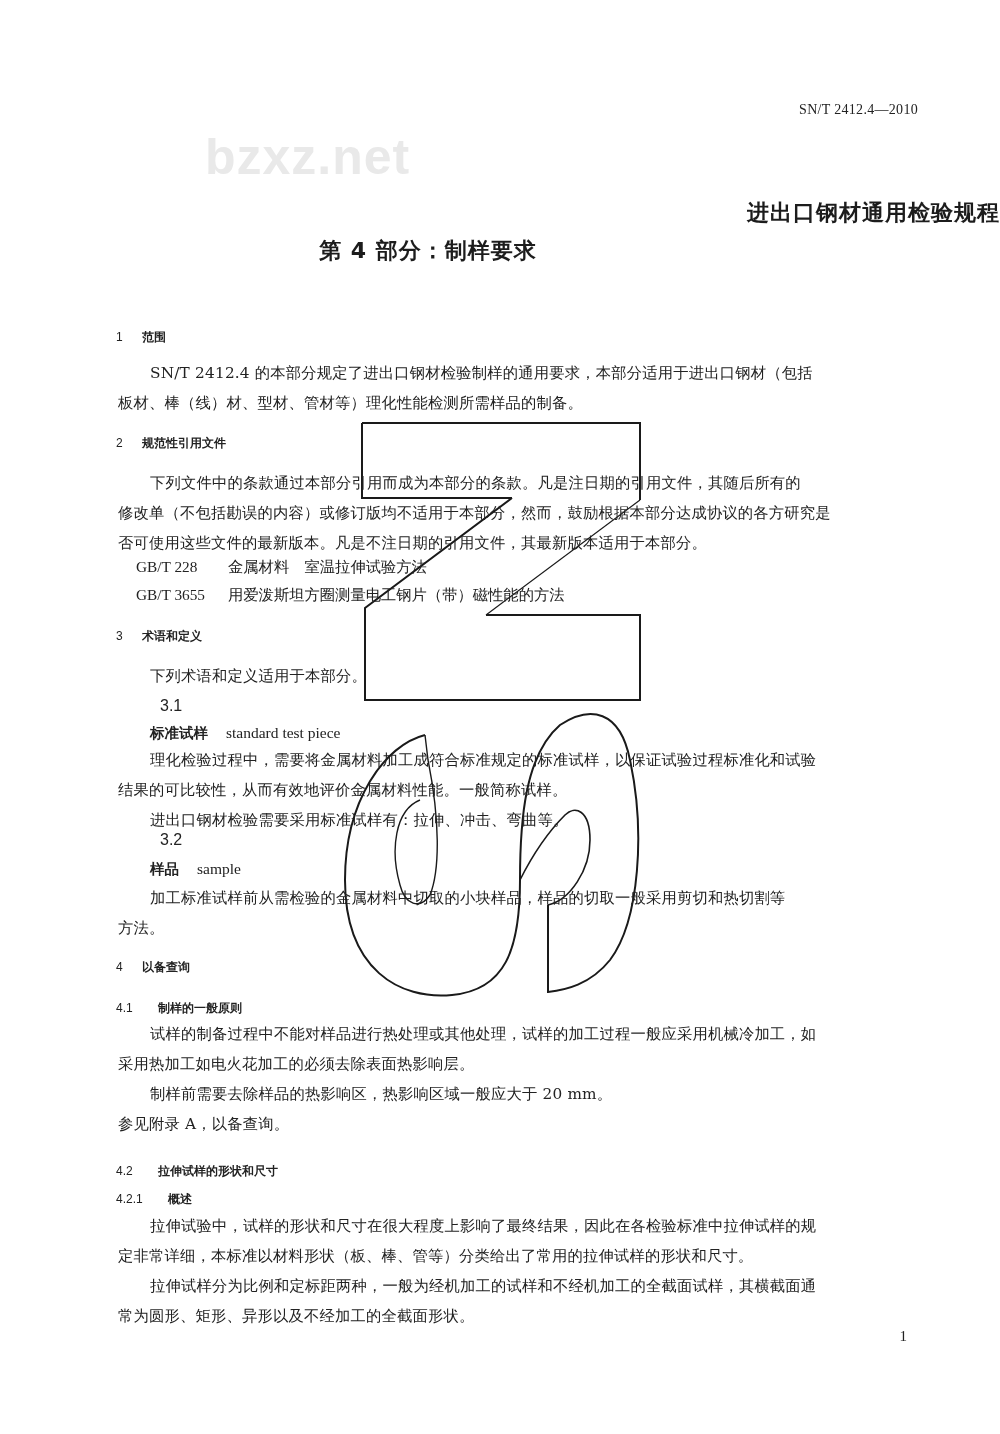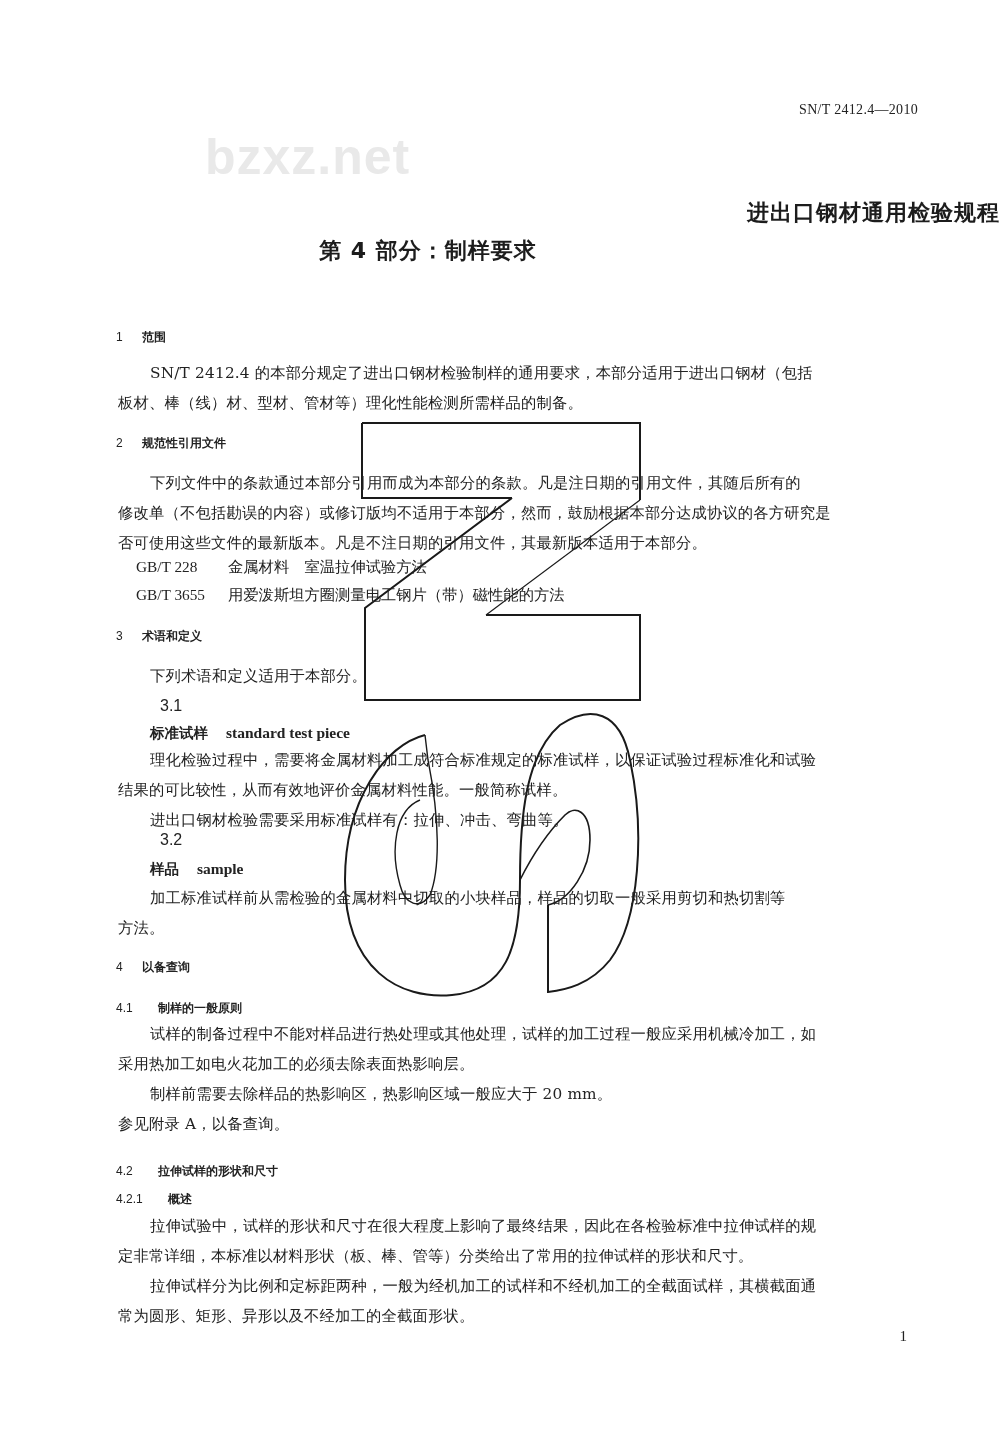--- a/index.html
+++ b/index.html
@@ -12,21 +12,21 @@
   .wm-site { left: 205px; top: 132px; font-family: "Liberation Sans", sans-serif; font-weight: bold; font-size: 50px; color: #e9e9e9; letter-spacing: 1px; line-height: 1; }
   .title1 { left: 0; width: 1000px; top: 198px; text-align: right; font-family: Liberation Sans, sans-serif; font-weight: bold; font-size: 22px; letter-spacing: 1px; color: #1c1c1c; }
   .title2 { left: 0; width: 856px; top: 236px; text-align: center; font-family: "DejaVu Sans", sans-serif; font-weight: bold; font-size: 22px; letter-spacing: 1px; color: #1c1c1c; }
   .h { left: 116px; font-family: "DejaVu Sans", sans-serif; font-weight: bold; font-size: 12px; color: #222; }
   .h .num { display: inline-block; min-width: 26px; font-weight: normal; font-family: "Liberation Sans", sans-serif; }
   .p { left: 118px; width: 800px; font-size: 15.3px; line-height: 30px; color: #222; letter-spacing: 0.2px; }
   .p .ind { display: inline-block; width: 32px; }
   .ref { left: 136px; font-size: 15.3px; color: #222; }
   .ref .code { display: inline-block; width: 92px; font-family: "Liberation Serif", serif; }
   .term { left: 150px; font-family: "DejaVu Sans", sans-serif; font-weight: bold; font-size: 14.5px; }
-  .term .en { font-family: "Liberation Serif", serif; font-weight: bold; margin-left: 18px; font-size: 15.5px; }
+  .term .en { font-family: "Liberation Serif", serif; font-weight: normal; margin-left: 18px; font-size: 15.5px; }
   .sub { left: 116px; font-family: "Liberation Sans", sans-serif; font-size: 16px; margin-left: 44px; }
   .pageno { right: 93px; top: 1328px; font-family: "Liberation Serif", serif; font-size: 15px; }
   .wm-logo { left: 0; top: 0; pointer-events: none; }
 </style>
 </head>
 <body>
 
 <div class="abs std-no">SN/T 2412.4—2010</div>
 <div class="abs wm-site">bzxz.net</div>
 

